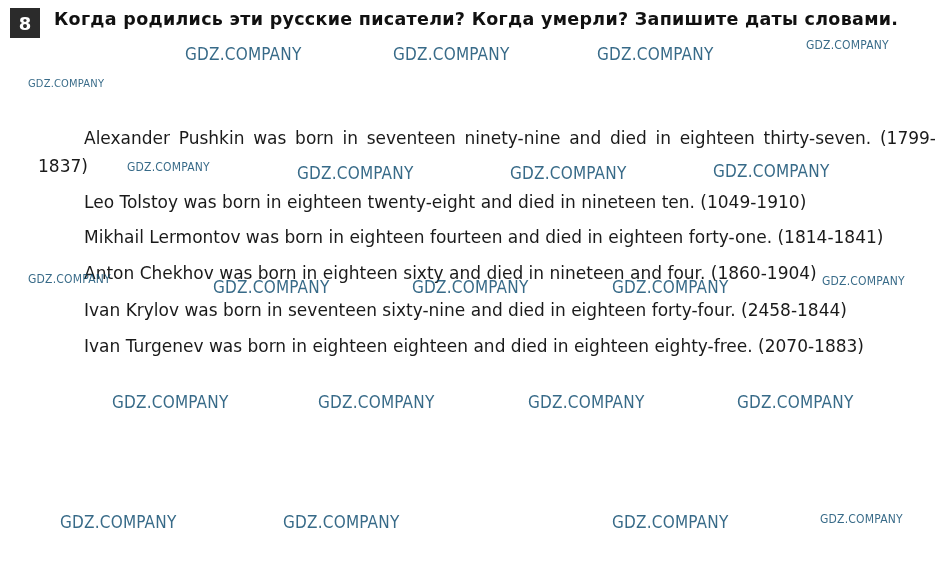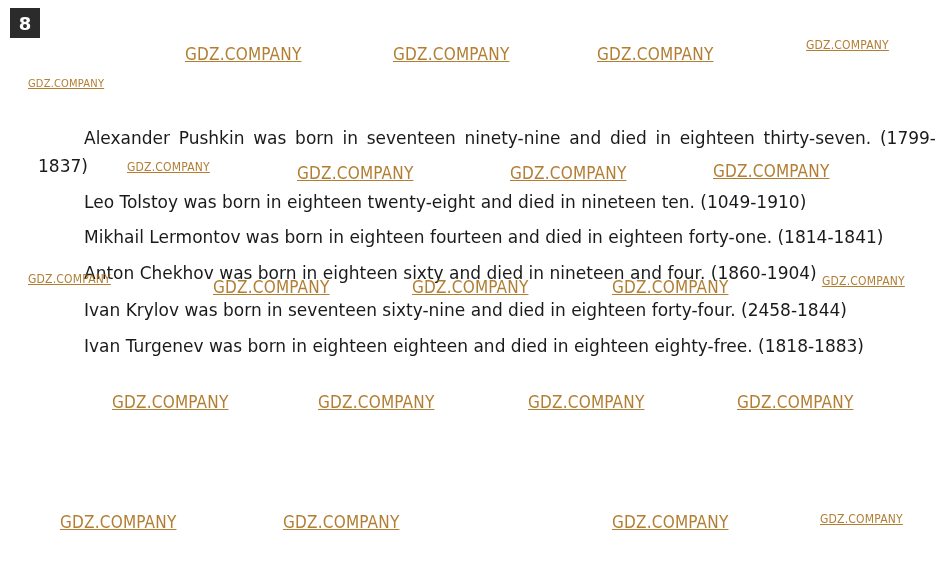--- a/index.html
+++ b/index.html
@@ -70,45 +70,45 @@
     text-indent: 46px;
     margin-bottom: 9px;
   }
   .answer-line.tight {
     margin-bottom: 7px;
   }
 
   
   .wm {
     position: absolute;
-    color: #a16207;
+    color: #0c4a6e;
     font-family: "DejaVu Sans Condensed", "DejaVu Sans", sans-serif;
     white-space: nowrap;
     pointer-events: none;
     opacity: 0.82;
     letter-spacing: 0.2px;
-    text-decoration: underline;
   }
 </style>
 </head>
 <body>
 
 <div id="page">
 
   <div class="task-header">
     <div class="task-number">8</div>
+    <div class="task-title">Когда родились эти русские писатели? Когда умерли? Запишите даты словами.</div>
   </div>
 
   <div class="answers">
     <div class="answer-line">Alexander Pushkin was born in seventeen ninety-nine and died in eighteen thirty-seven. (1799-1837)</div>
     <div class="answer-line tight">Leo Tolstoy was born in eighteen twenty-eight and died in nineteen ten. (1049-1910)</div>
     <div class="answer-line">Mikhail Lermontov was born in eighteen fourteen and died in eighteen forty-one. (1814-1841)</div>
     <div class="answer-line">Anton Chekhov was born in eighteen sixty and died in nineteen and four. (1860-1904)</div>
     <div class="answer-line">Ivan Krylov was born in seventeen sixty-nine and died in eighteen forty-four. (2458-1844)</div>
-    <div class="answer-line">Ivan Turgenev was born in eighteen eighteen and died in eighteen eighty-free. (1818-1883)</div>
+    <div class="answer-line">Ivan Turgenev was born in eighteen eighteen and died in eighteen eighty-free. (2070-1883)</div>
   </div>
 
   <div id="watermark-layer">
       <div class="wm" style="left: 185px; top: 44px; font-size: 17px;">GDZ.COMPANY</div>
       <div class="wm" style="left: 393px; top: 44px; font-size: 17px;">GDZ.COMPANY</div>
       <div class="wm" style="left: 597px; top: 44px; font-size: 17px;">GDZ.COMPANY</div>
       <div class="wm" style="left: 806px; top: 38px; font-size: 12px;">GDZ.COMPANY</div>
       <div class="wm" style="left: 28px; top: 77px; font-size: 11px;">GDZ.COMPANY</div>
       <div class="wm" style="left: 127px; top: 160px; font-size: 12px;">GDZ.COMPANY</div>
       <div class="wm" style="left: 297px; top: 163px; font-size: 17px;">GDZ.COMPANY</div>

